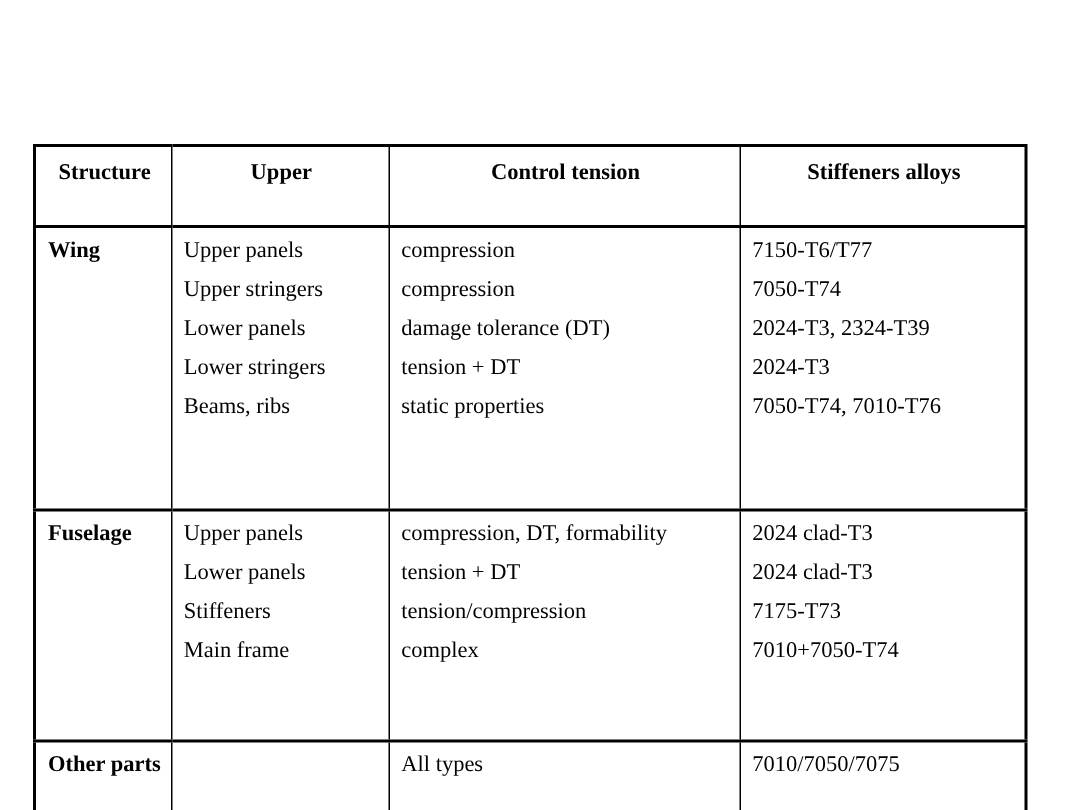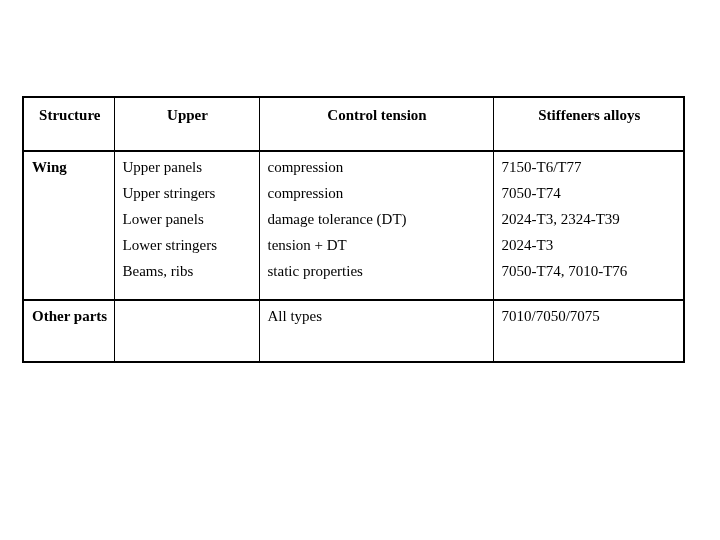--- a/index.html
+++ b/index.html
@@ -53,21 +53,21 @@
     padding: 2px 6px 2px 8px;
     white-space: pre-line;
     overflow: hidden;
   }
   th {
     font-weight: 700;
     text-align: center;
     height: 54px;
     padding-top: 4px;
   }
-  tr.row-wing td      { height: 149px; }
+  tr.row-wing td      { height: 189px; }
   tr.row-fuselage td  { height: 154px; }
   tr.row-other td     { height: 62px; }
   td.struct {
     font-weight: 700;
   }
 </style>
 </head>
 <body>
 
 <div class="slide">
@@ -100,20 +100,35 @@
 compression
 damage tolerance (DT)
 tension + DT
 static properties</td>
         <td>7150-T6/T77
 7050-T74
 2024-T3, 2324-T39
 2024-T3
 7050-T74, 7010-T76</td>
       </tr>
+      <tr class="row-fuselage">
+        <td class="struct">Fuselage</td>
+        <td>Upper panels
+Lower panels
+Stiffeners
+Main frame</td>
+        <td>compression, DT, formability
+tension + DT
+tension/compression
+complex</td>
+        <td>2024 clad-T3
+2024 clad-T3
+7175-T73
+7010+7050-T74</td>
+      </tr>
       <tr class="row-other">
         <td class="struct">Other parts</td>
         <td></td>
         <td>All types</td>
         <td>7010/7050/7075</td>
       </tr>
     </tbody>
   </table>
 
 </div>

